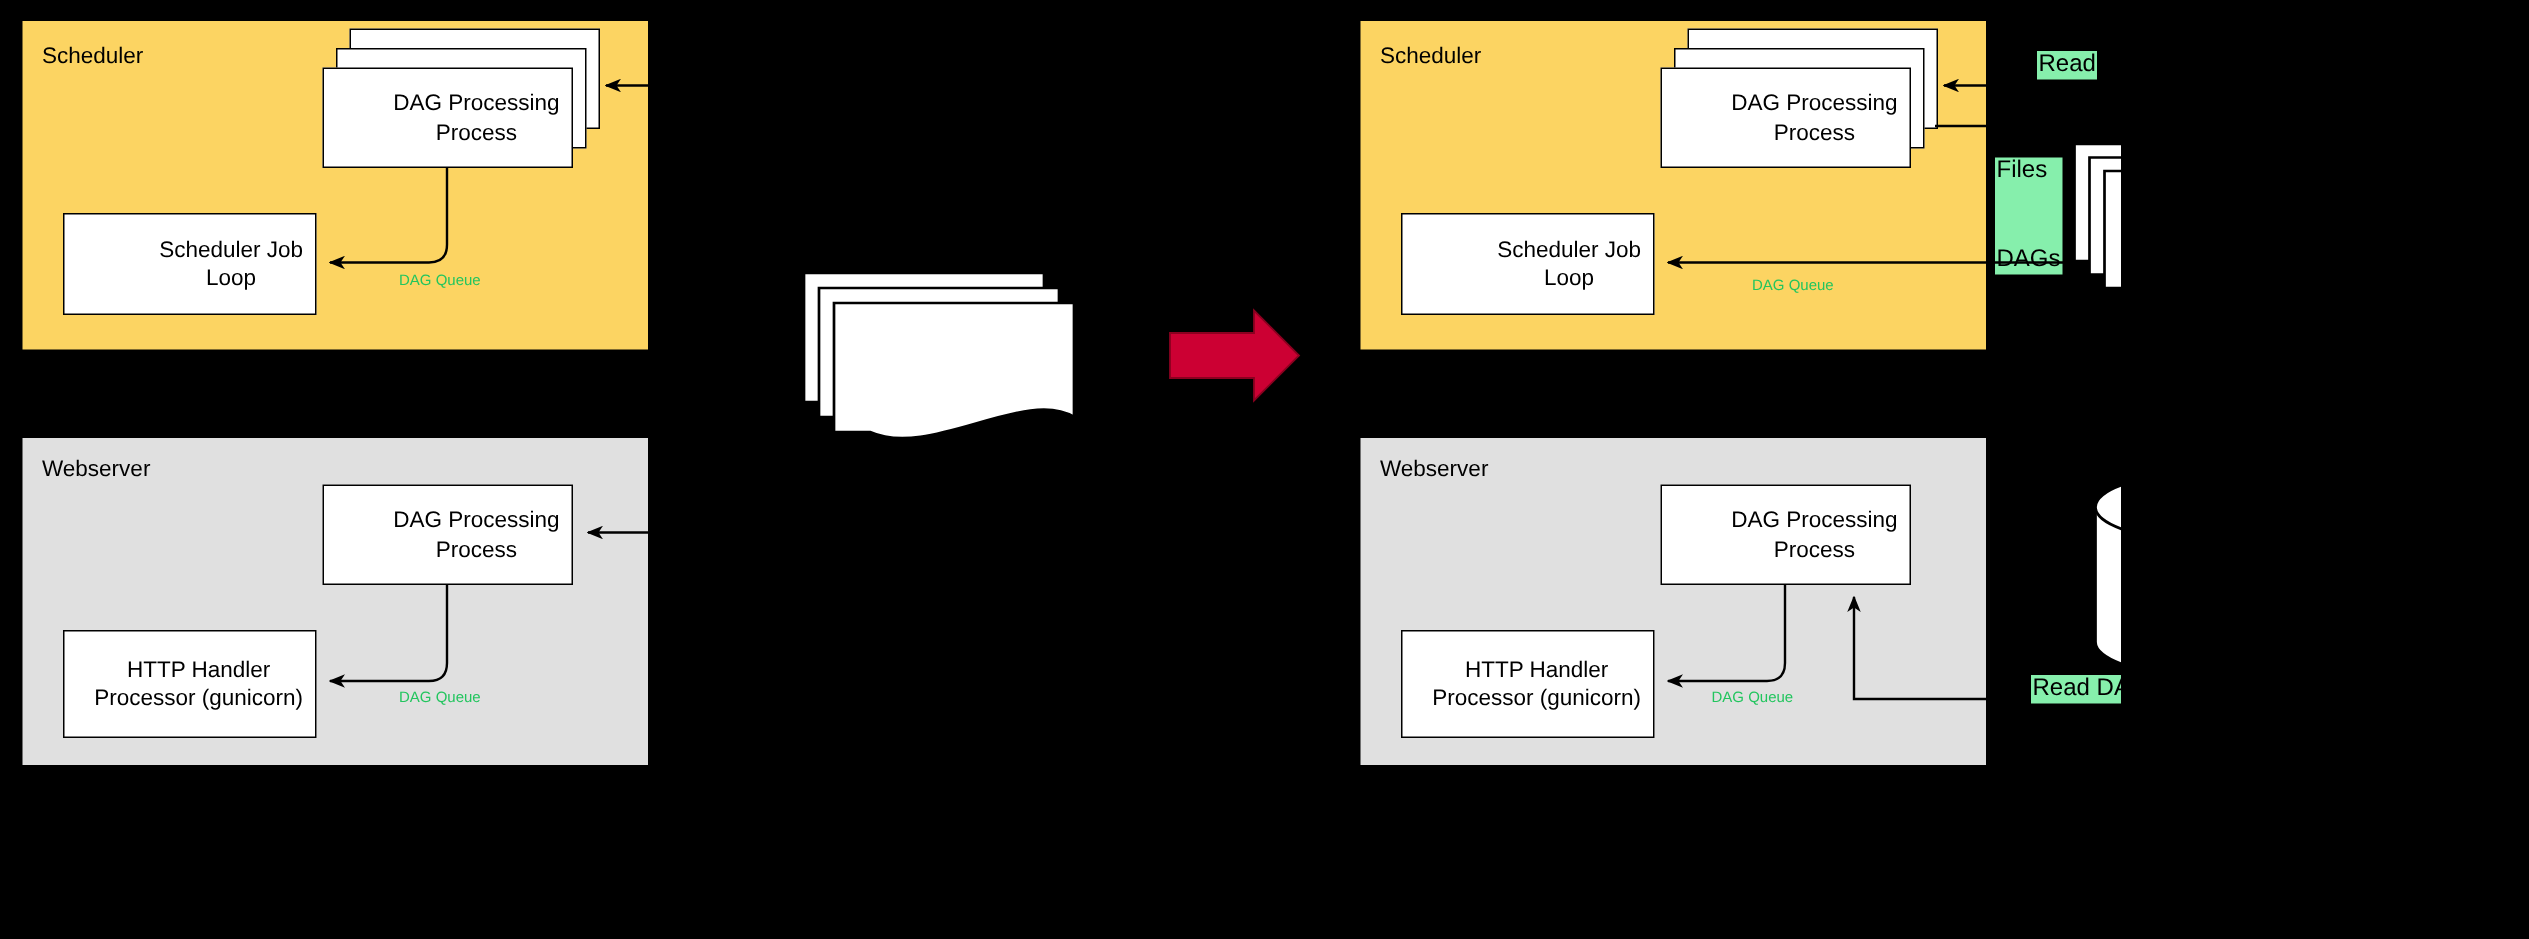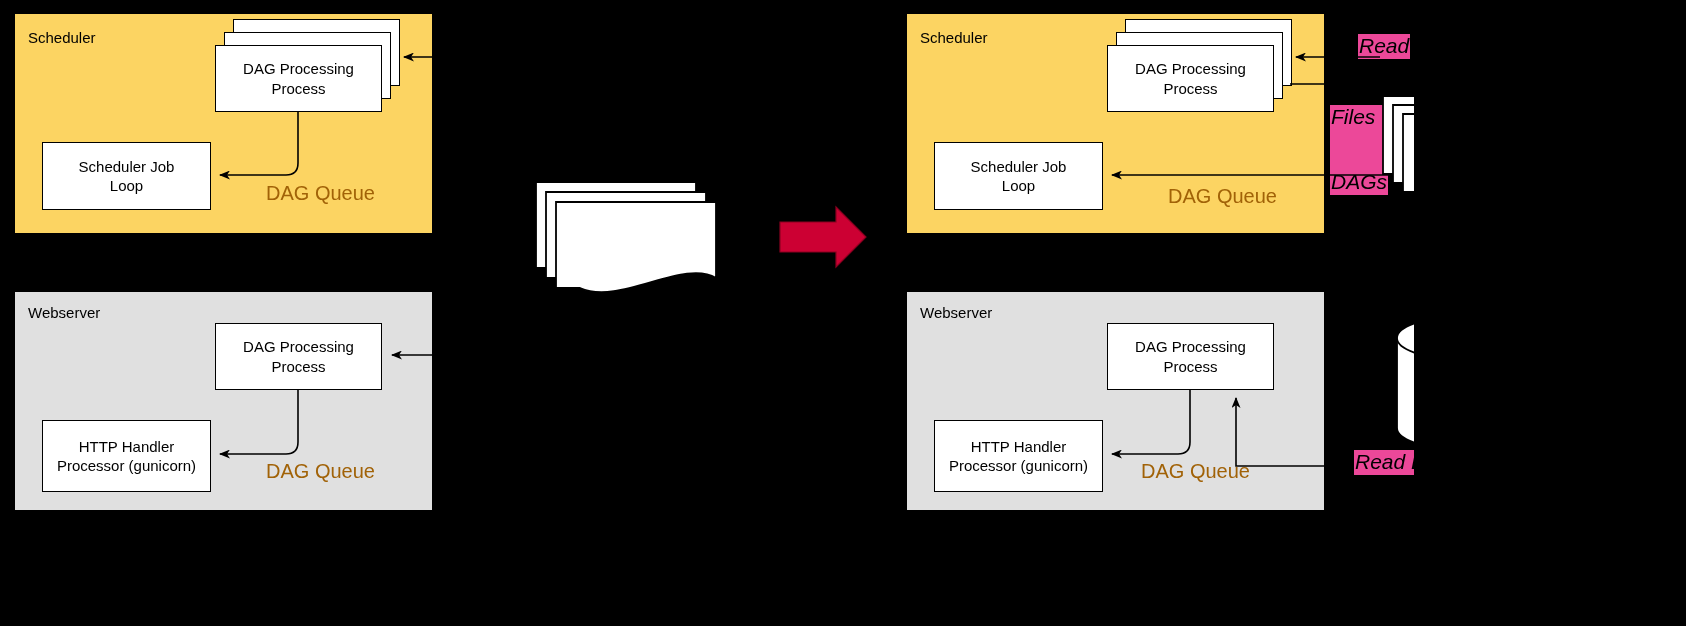--- a/index.html
+++ b/index.html
@@ -4,29 +4,29 @@
 <style>
   html,body{margin:0;padding:0;background:#000;}
   #root{position:relative;width:1414px;height:626px;background:#000;overflow:hidden;
         font-family:"Liberation Sans","DejaVu Sans",sans-serif;}
   .abs{position:absolute;}
   
   .panel{box-sizing:border-box;}
   .panel-title{position:absolute;font-size:15px;color:#000;white-space:nowrap;}
   
   .box{box-sizing:border-box;background:#fff;border:1.6px solid #000;
-       display:flex;align-items:center;justify-content:center;text-align:center;
+       display:flex;align-items:center;justify-content:flex-end;text-align:center;
        font-size:15px;line-height:1.28;color:#000;}
   .box span{display:block;padding:0 4px;}
   
   .stacklayer{box-sizing:border-box;background:#fff;border:1.6px solid #000;}
   
-  .edgelabel{position:absolute;font-size:20px;color:#a16207;white-space:nowrap;}
-  .boxedlabel{position:absolute;font-size:21px;color:#000;background:#ec4899;
-              white-space:nowrap;line-height:1.18;padding:0 1px;font-style:italic;}
+  .edgelabel{position:absolute;font-size:10px;color:#22c55e;white-space:nowrap;}
+  .boxedlabel{position:absolute;font-size:16px;color:#000;background:#86efac;
+              white-space:nowrap;line-height:1.18;padding:0 1px;}
   svg.overlay{position:absolute;left:0;top:0;width:1686px;height:626px;overflow:visible;}
   .doclabel{position:absolute;font-size:15px;color:#000;white-space:nowrap;text-align:center;}
 </style>
 </head>
 <body>
 
 <div id="root">
 
   <div class="abs panel" style="left:15px;top:14px;width:417px;height:219px;background:#FCD462;"></div>
   <div class="panel-title" style="left:28px;top:29px;">Scheduler</div>

